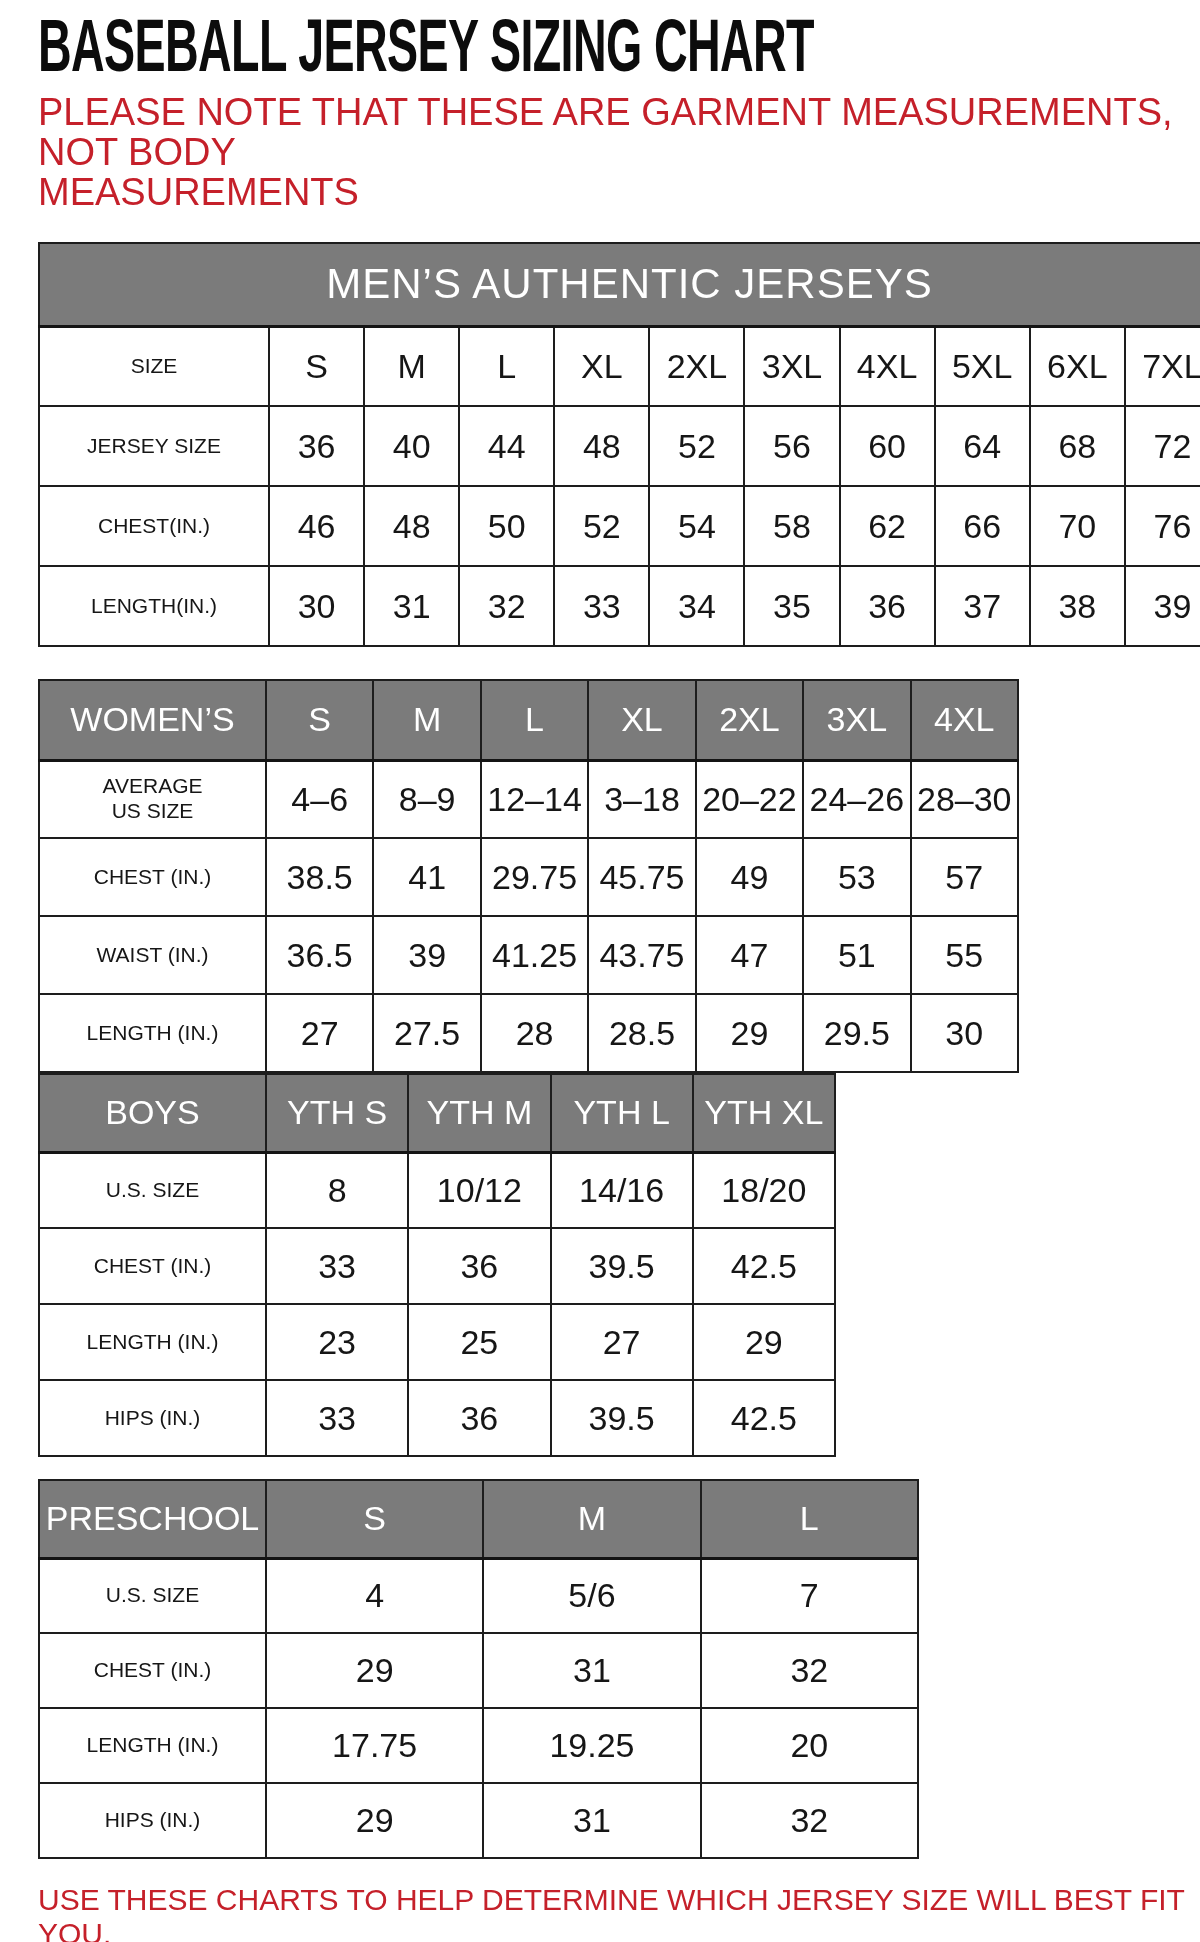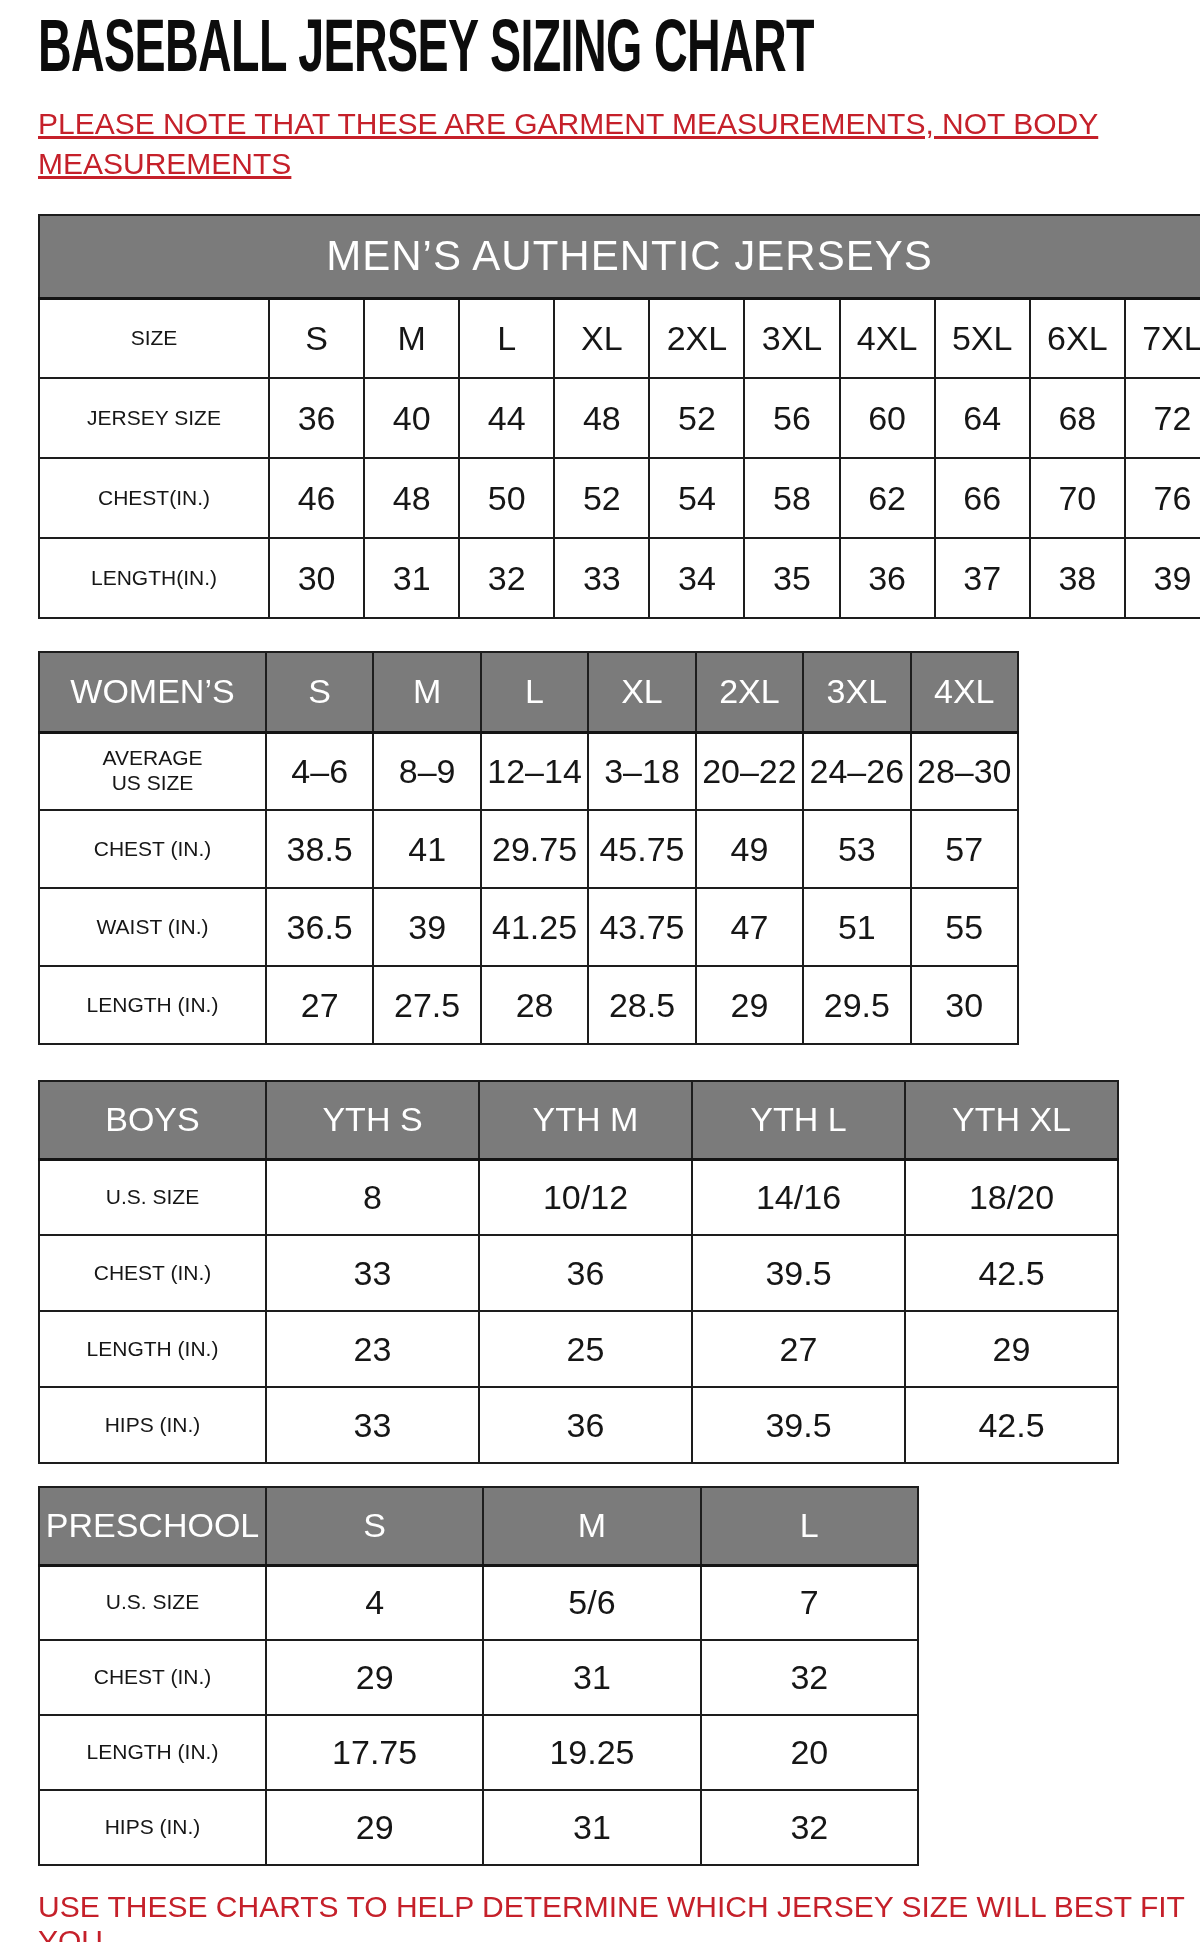--- a/index.html
+++ b/index.html
@@ -24,26 +24,25 @@
     line-height:64px;
     font-weight:700;
     letter-spacing:-1px;
     white-space:nowrap;
     transform:scaleX(0.63);
     transform-origin:0 50%;
     color:#0c0c0c;
   }
 
   .note{
-    margin-top:26px;
+    margin-top:14px;
     color:var(--red);
-    font-size:30px;
+    font-size:38px;
     line-height:40px;
     font-weight:400;
-    text-decoration:underline;
   }
 
   table{
     border-collapse:collapse;
     table-layout:fixed;
   }
   td,th{
     border:2px solid var(--border);
     text-align:center;
     vertical-align:middle;
@@ -63,21 +62,21 @@
   .t-mens{width:1183px;margin-top:30px;}
   .t-mens col.c0{width:230px;}
   .t-mens td,.t-mens tbody th{height:80px;}
   .t-mens tr.band th{height:83px;font-size:42px;letter-spacing:1px;}
 
   .t-womens{width:981px;margin-top:32px;padding-left:8px;}
   .t-womens col.c0{width:227px;}
   .t-womens td,.t-womens tbody th{height:78px;}
   .t-womens tr.band th{height:80px;}
 
-  .t-boys{width:1081px;margin-top:35px;}
+  .t-boys{width:798px;}
   .t-boys col.c0{width:227px;}
   .t-boys td,.t-boys tbody th{height:76px;}
   .t-boys tr.band th{height:78px;}
 
   .t-preschool{width:881px;margin-top:22px;}
   .t-preschool col.c0{width:227px;}
   .t-preschool td,.t-preschool tbody th{height:75px;}
   .t-preschool tr.band th{height:78px;}
 
   .footer{

